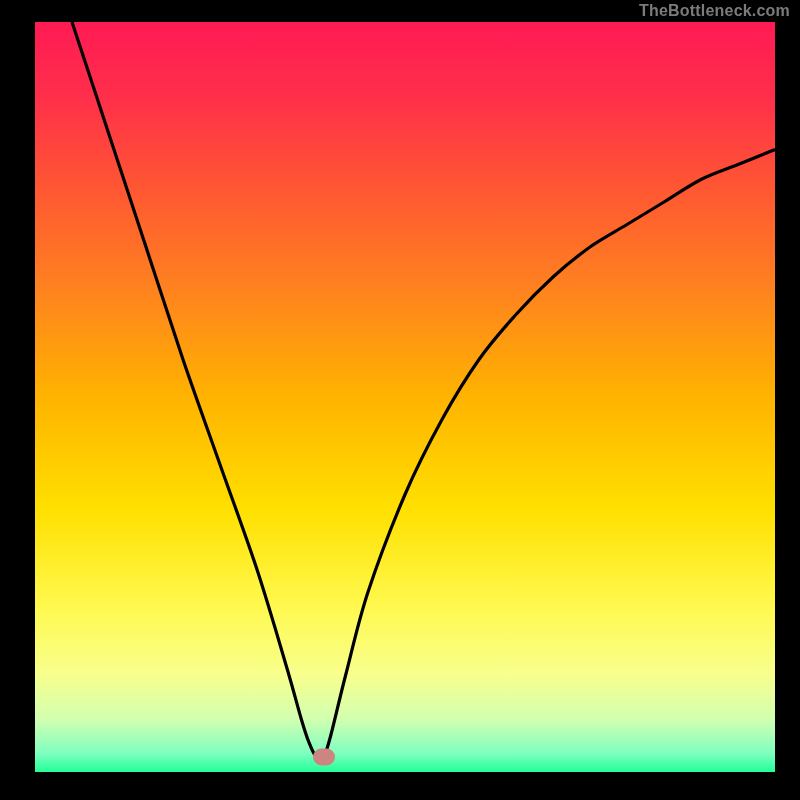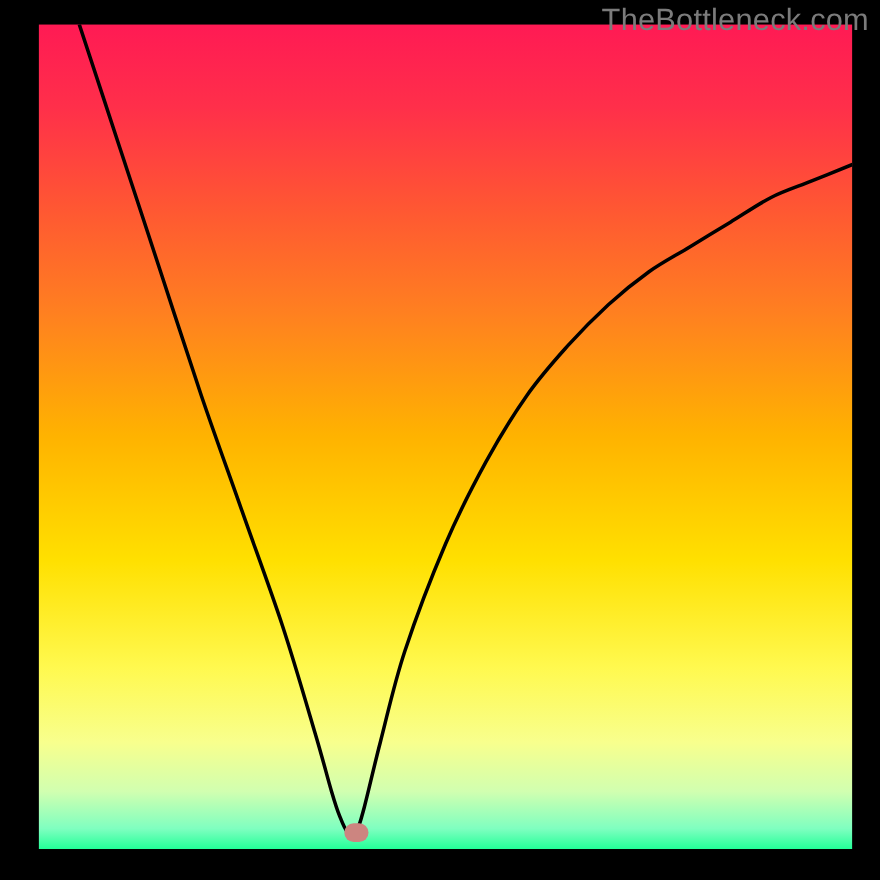--- a/index.html
+++ b/index.html
@@ -25,23 +25,23 @@
     top: 22px;
     width: 740px;
     height: 750px;
     overflow: hidden;
   }
   .watermark {
     position: absolute;
     top: 2px;
     right: 10px;
     color: #7b7b7b;
-    font-size: 28px;
+    font-size: 16px;
     letter-spacing: 0.2px;
-    font-weight: 400;
+    font-weight: 700;
   }
   .marker {
     position: absolute;
     width: 22px;
     height: 17px;
     background: #cc8580;
     border-radius: 9px;
     transform: translate(-50%, -50%);
   }
   svg.curve {

